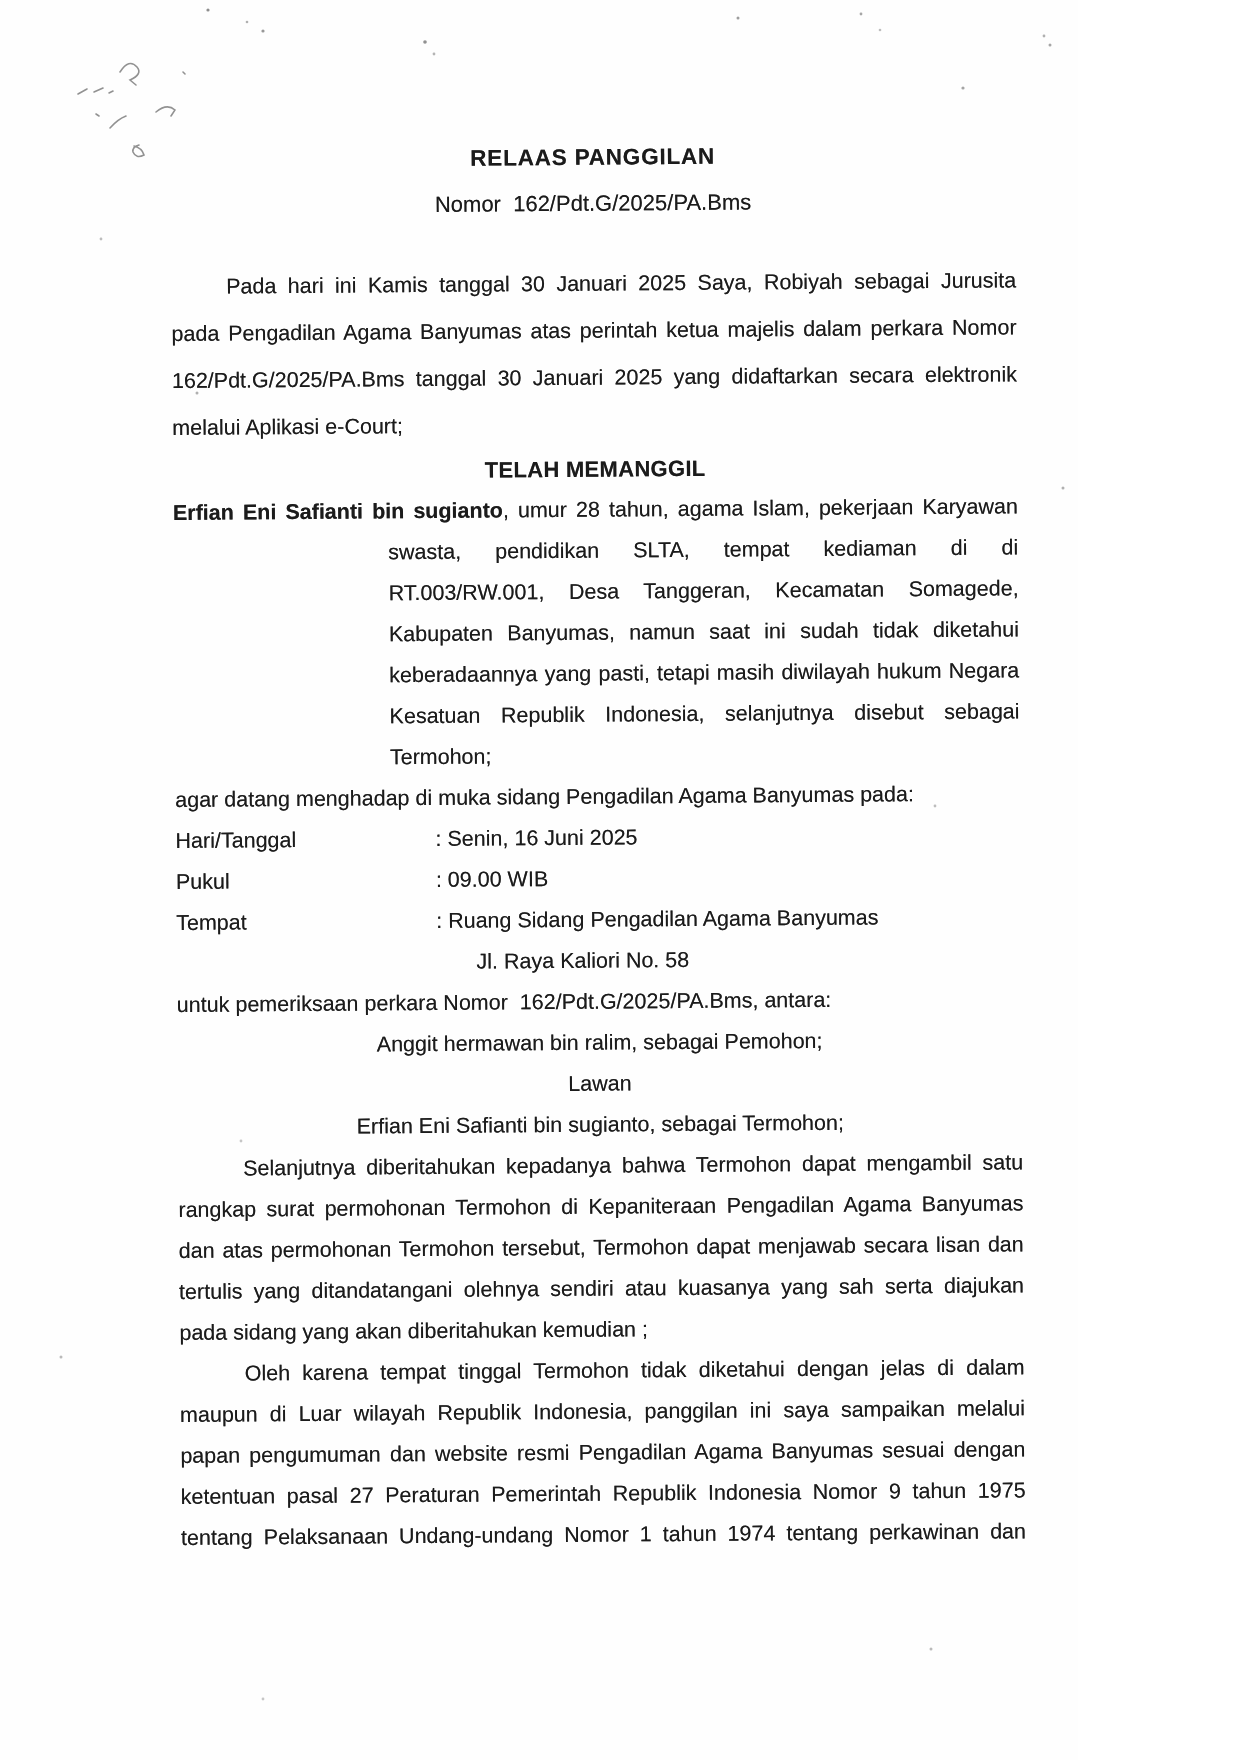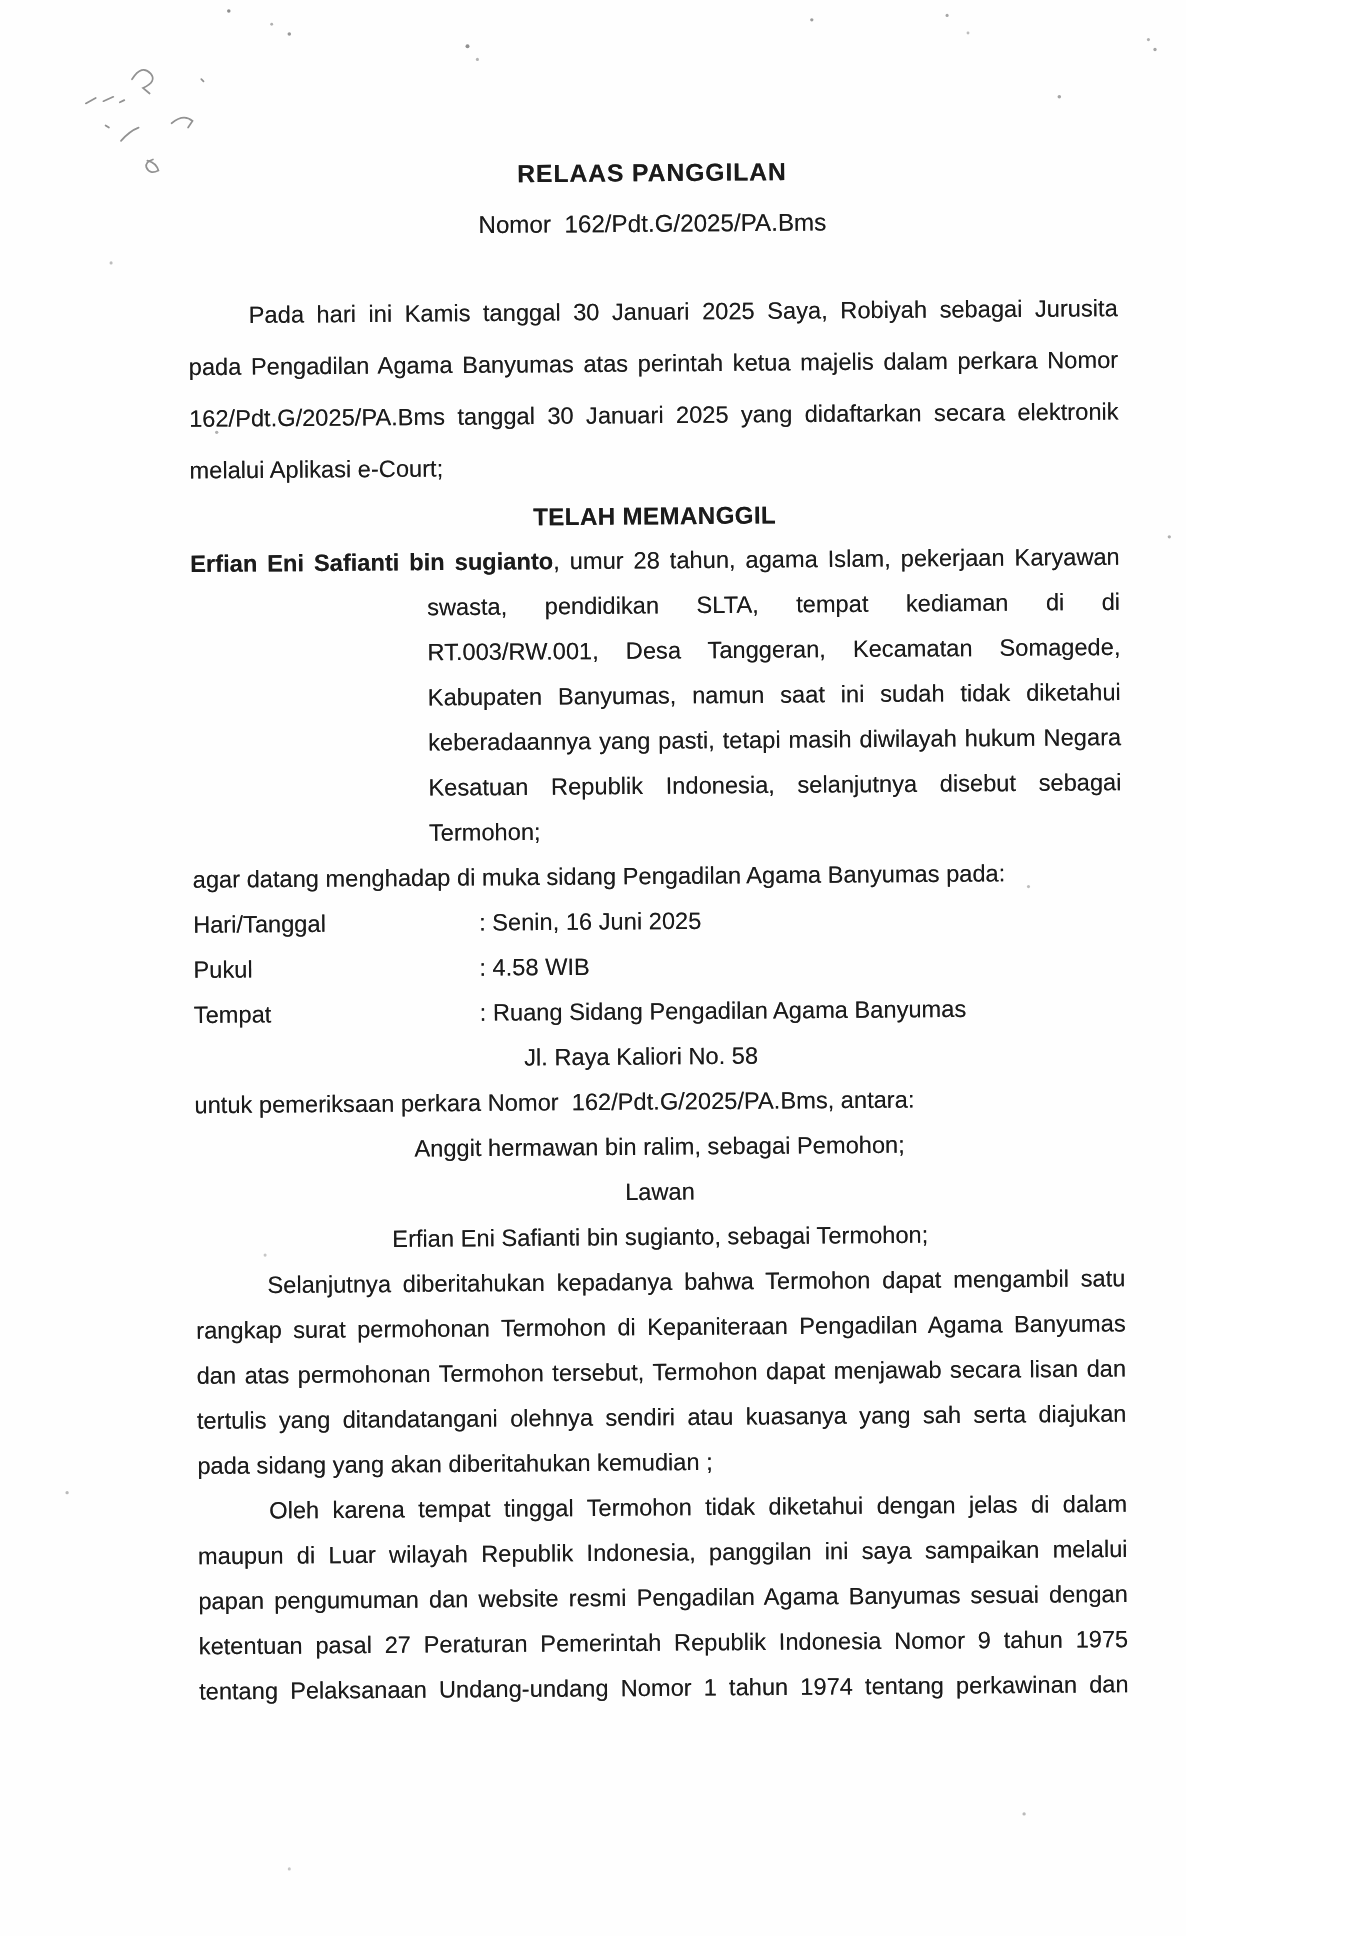--- a/index.html
+++ b/index.html
@@ -144,21 +144,21 @@
 
     <div>agar datang menghadap di muka sidang Pengadilan Agama Banyumas pada:</div>
 
     <div>
       <div class="hrow">
         <span class="hlabel">Hari/Tanggal</span>
         <span class="hval">: Senin, 16 Juni 2025</span>
       </div>
       <div class="hrow">
         <span class="hlabel">Pukul</span>
-        <span class="hval">: 4.58 WIB</span>
+        <span class="hval">: 09.00 WIB</span>
       </div>
       <div class="hrow">
         <span class="hlabel">Tempat</span>
         <span class="hval">: Ruang Sidang Pengadilan Agama Banyumas</span>
       </div>
       <div class="address-line">Jl. Raya Kaliori No. 58</div>
     </div>
 
     <div class="case-line">untuk pemeriksaan perkara Nomor  162/Pdt.G/2025/PA.Bms, antara:</div>
 

